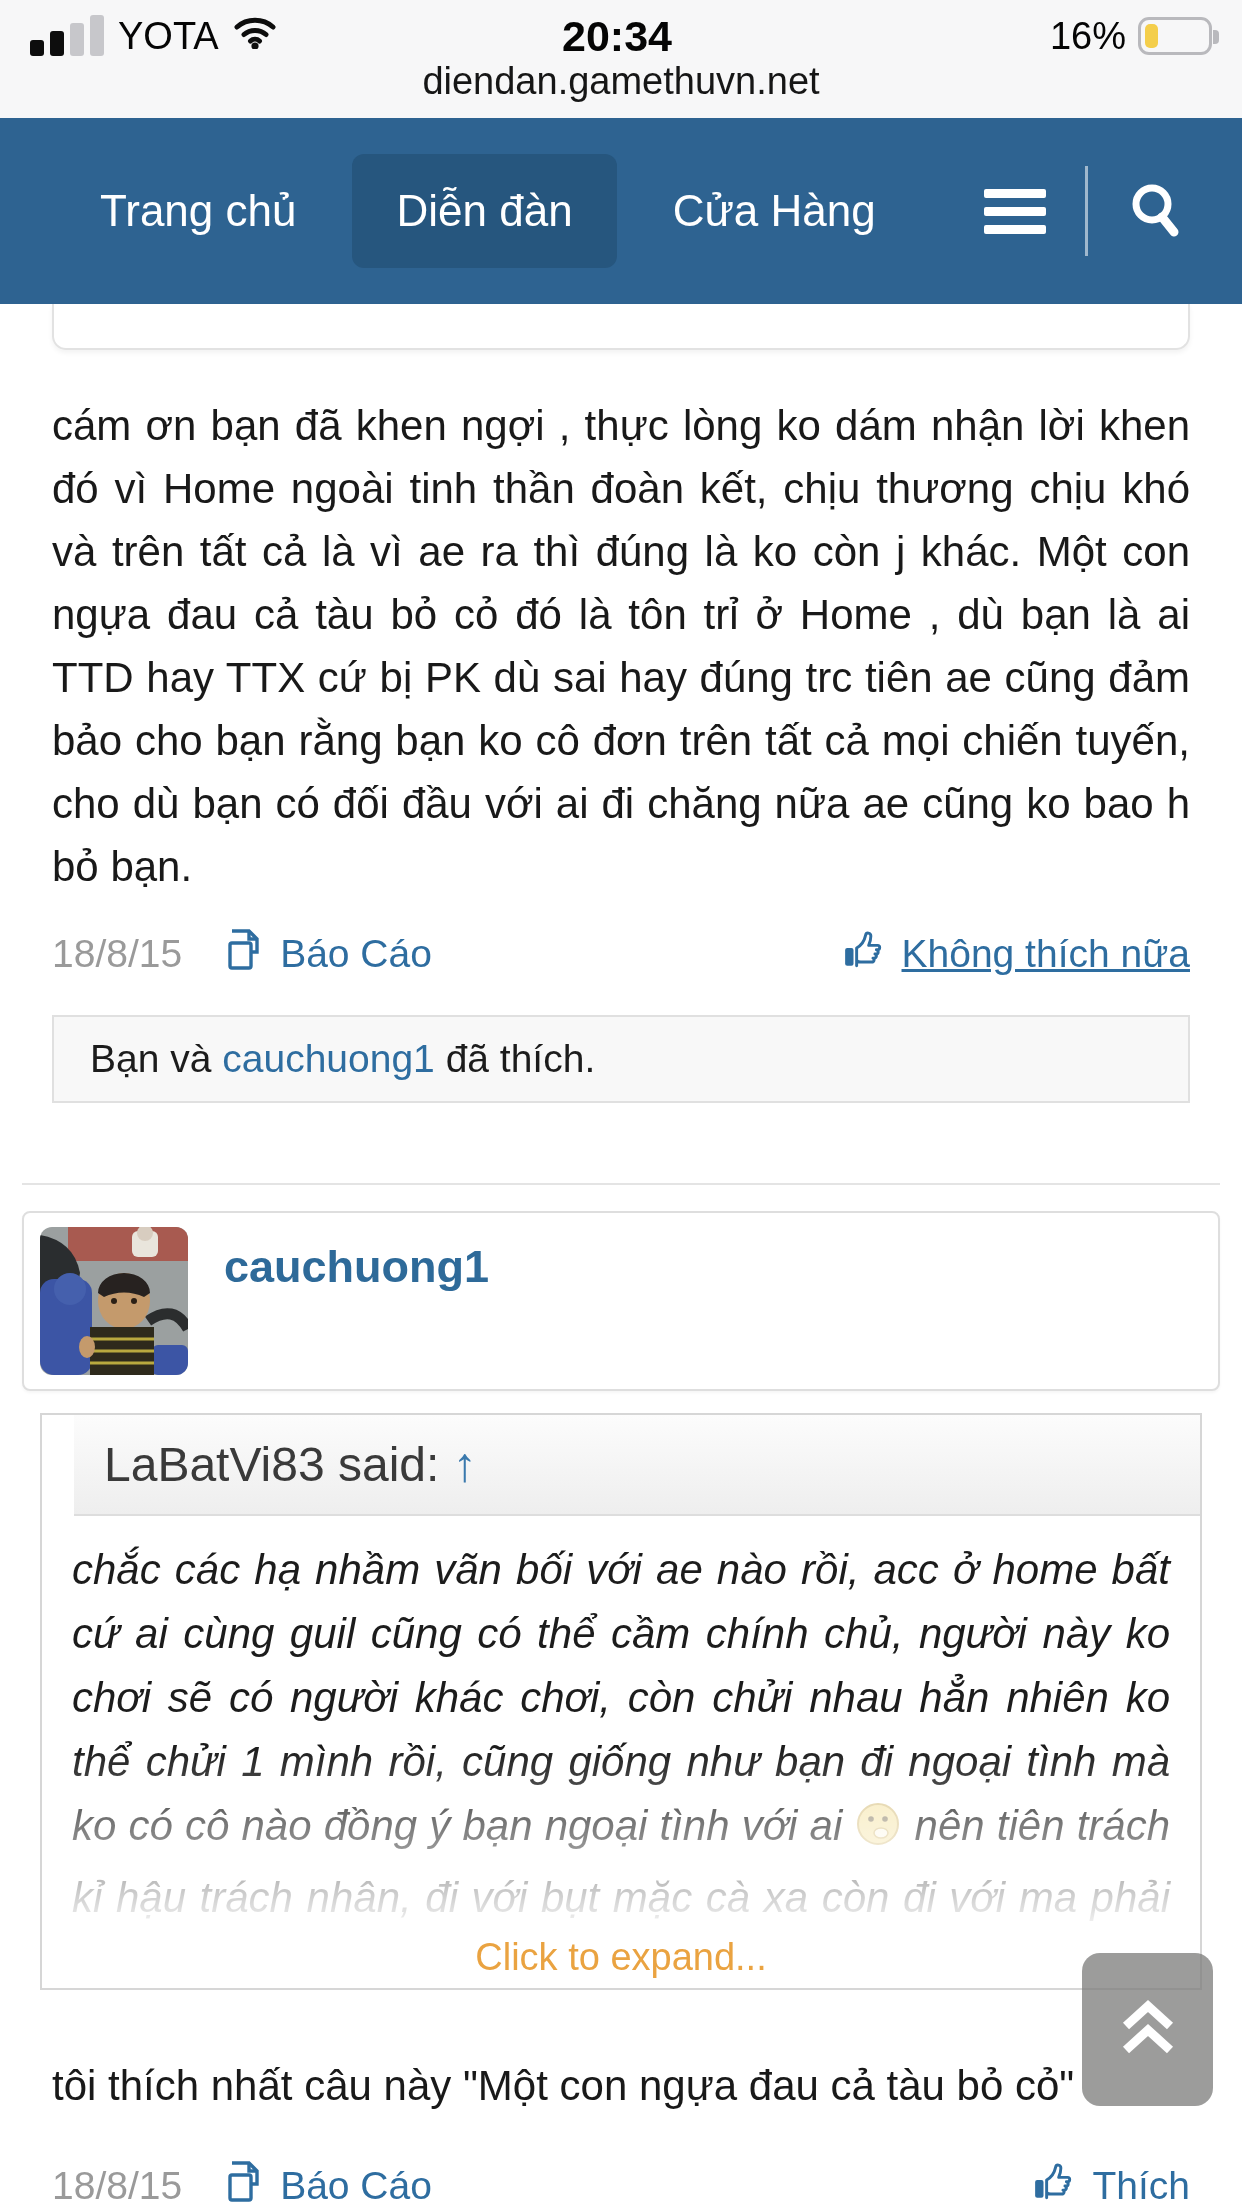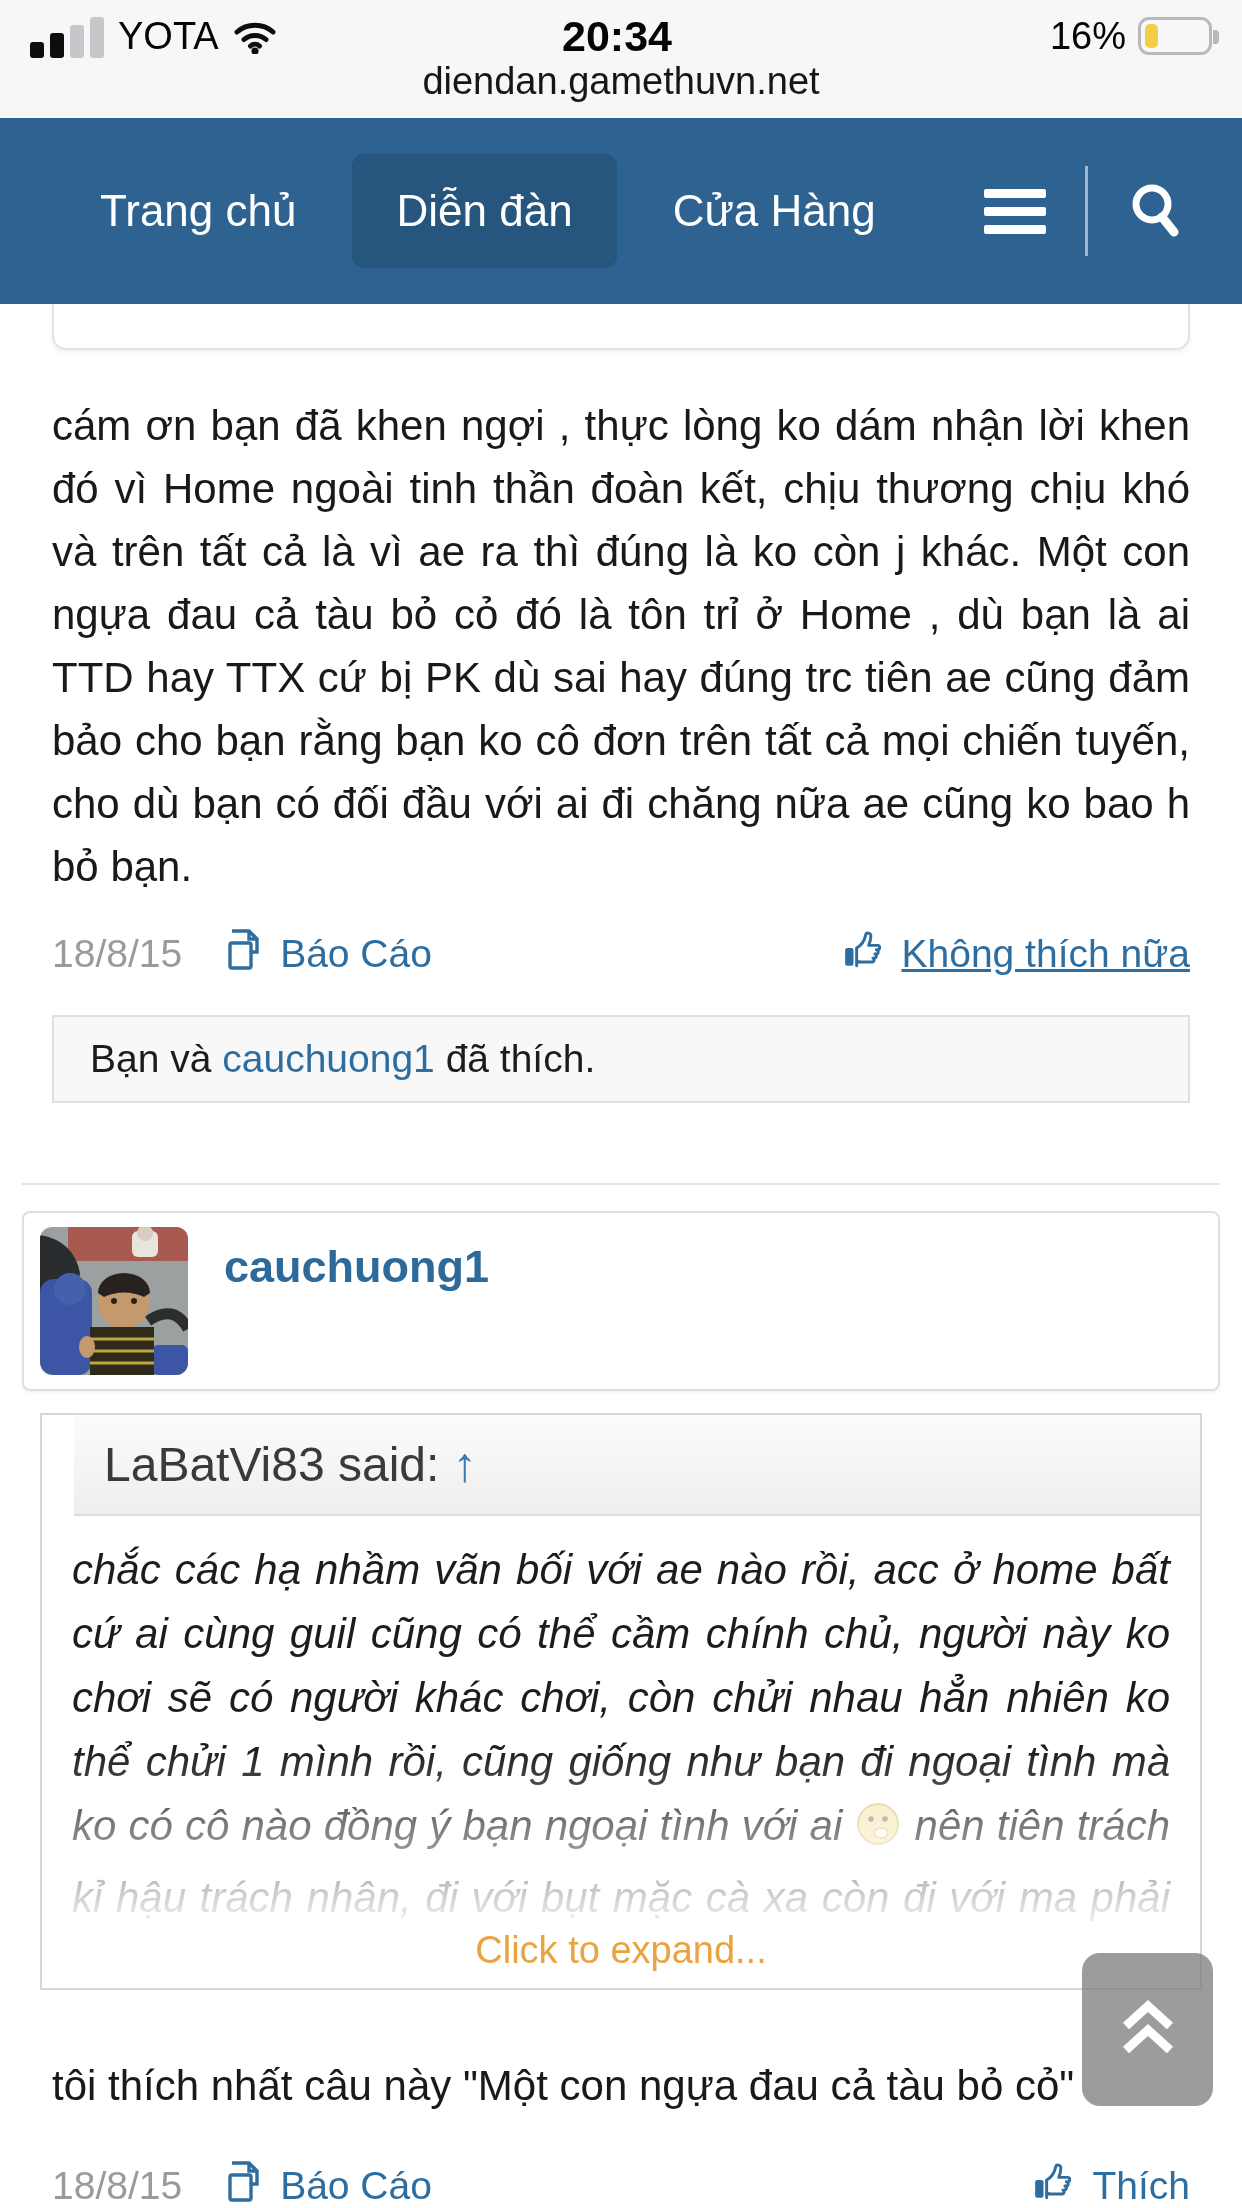--- a/index.html
+++ b/index.html
@@ -3,21 +3,21 @@
 <meta charset="utf-8">
 <style>
   * { margin:0; padding:0; box-sizing:border-box; }
   html,body { width:1242px; }
   body { font-family:"Liberation Sans","DejaVu Sans",sans-serif; background:#fff; }
   .page { position:relative; width:1242px; height:2208px; overflow:hidden; background:#fff; }
 
   
   .topbar { background:#f7f7f8; }
   .status-row { height:58px; display:flex; align-items:center; padding:14px 30px 0 30px; position:relative; }
-  .sb-left { display:flex; align-items:flex-end; gap:14px; }
+  .sb-left { display:flex; align-items:flex-start; gap:14px; }
   .signal { display:flex; align-items:flex-end; gap:6px; }
   .signal i { display:block; width:14px; border-radius:3px; background:#0d0d0d; }
   .signal i:nth-child(1){height:16px;} .signal i:nth-child(2){height:25px;}
   .signal i:nth-child(3){height:33px;background:#c7c7cb;} .signal i:nth-child(4){height:41px;background:#c7c7cb;}
   .carrier { font-size:38px; color:#050505; }
   .sb-time { position:absolute; left:0; right:8px; text-align:center; font-size:43px; font-weight:700; color:#050505; }
   .sb-right { margin-left:auto; display:flex; align-items:center; gap:12px; z-index:1; }
   .batt-pct { font-size:38px; color:#050505; }
   .battery { position:relative; width:74px; height:38px; border:3px solid #b9b9bd; border-radius:11px; }
   .battery::after { content:""; position:absolute; right:-10px; top:10px; width:6px; height:14px; background:#b9b9bd; border-radius:0 4px 4px 0; }
@@ -57,21 +57,21 @@
   .user-card { margin:26px -30px 0; border:2px solid #dedede; border-radius:8px; background:#fff; padding:14px 16px; display:flex; gap:36px; box-shadow:0 2px 3px rgba(0,0,0,0.04); }
   .avatar { width:148px; height:148px; border-radius:12px; overflow:hidden; flex:none; }
   .username { font-size:45px; font-weight:700; color:#2e6a99; text-decoration:none; margin-top:14px; display:inline-block; }
 
   .quote { margin:22px -12px 0; border:2px solid #d6d6d6; background:#fff; }
   .quote-header { padding:22px 30px; background:linear-gradient(#fcfcfc,#eeeeee); border-bottom:2px solid #ddd; font-size:48px; color:#3a3a3a;margin-left:32px; }
   .quote-arrow { color:#3a79ad; text-decoration:none; }
   .quote-content { position:relative; height:472px; overflow:hidden; }
   .quote-text { padding:22px 30px 0; font-style:italic; font-size:42px; line-height:64px; text-align:justify; color:#1c1c1c; }
   .quote-fade { position:absolute; left:0; right:0; bottom:0; height:240px; background:linear-gradient(to bottom, rgba(255,255,255,0), #ffffff 78%); pointer-events:none; }
-  .expand-link { position:absolute; left:0; right:0; bottom:16px; text-align:center; font-size:38px; color:#eaa341; text-decoration:none; }
+  .expand-link { position:absolute; left:0; right:0; bottom:9px; text-align:center; font-size:38px; color:#eaa341; text-decoration:none; }
   .emoticon { display:inline-block; vertical-align:-8px; opacity:.6; }
 
   .post-body2 { margin-top:66px; font-size:42px; line-height:60px; color:#191919; }
   .footer2 { margin-top:42px; }
 
   .scroll-top { position:absolute; left:1082px; top:1953px; width:131px; height:153px; border:none; border-radius:18px; background:rgba(122,122,120,0.74); display:flex; align-items:center; justify-content:center; cursor:pointer; }
 </style>
 </head>
 <body>
 

